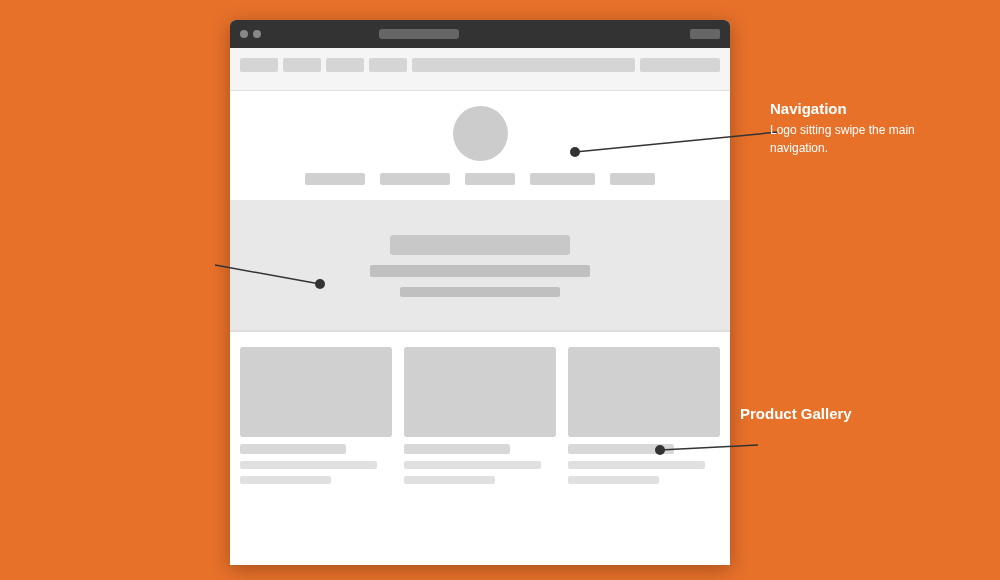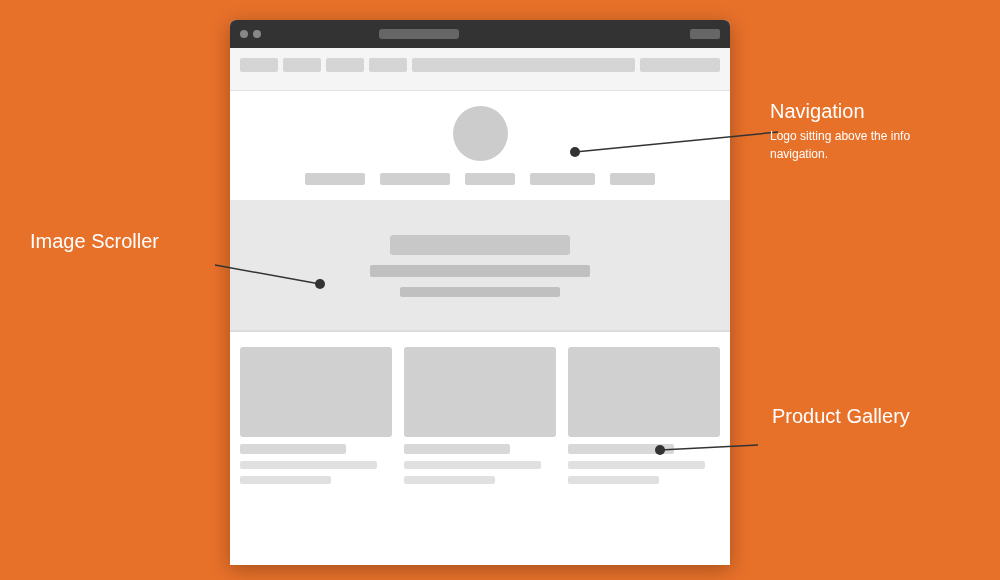--- a/index.html
+++ b/index.html
@@ -174,22 +174,22 @@
       width: 60%;
     }
 
     
     .annotation {
       position: absolute;
       color: #fff;
     }
 
     .annotation-title {
-      font-size: 20px;
-      font-weight: normal;
+      font-size: 15px;
+      font-weight: bold;
       color: #fff;
       margin-bottom: 4px;
     }
     .annotation-desc {
       font-size: 12px;
       color: #fff;
       line-height: 1.5;
       max-width: 160px;
     }
 
@@ -210,21 +210,21 @@
 
     
     .scroller-annotation {
       top: 230px;
       left: 30px;
     }
 
     
     .gallery-annotation {
       top: 405px;
-      left: 772px;
+      left: 740px;
     }
   </style>
 </head>
 <body>
 
 <div class="browser-window">
 
   <div class="browser-chrome">
     <div class="chrome-dot"></div>
     <div class="chrome-dot"></div>
@@ -291,22 +291,21 @@
 
   <circle cx="320" cy="284" r="5" fill="#333"></circle>
   <line x1="320" y1="284" x2="215" y2="265" stroke="#333" stroke-width="1.5"></line>
 
   <circle cx="660" cy="450" r="5" fill="#333"></circle>
   <line x1="660" y1="450" x2="758" y2="445" stroke="#333" stroke-width="1.5"></line>
 </svg>
 
 <div class="annotation nav-annotation">
   <div class="annotation-title">Navigation</div>
-  <div class="annotation-desc">Logo sitting above the info navigation.</div>
+  <div class="annotation-desc">Logo sitting swipe the main navigation.</div>
 </div>
 
 <div class="annotation scroller-annotation">
-  <div class="annotation-title">Image Scroller</div>
 </div>
 
 <div class="annotation gallery-annotation">
   <div class="annotation-title">Product Gallery</div>
 </div>
 
 </body></html>

